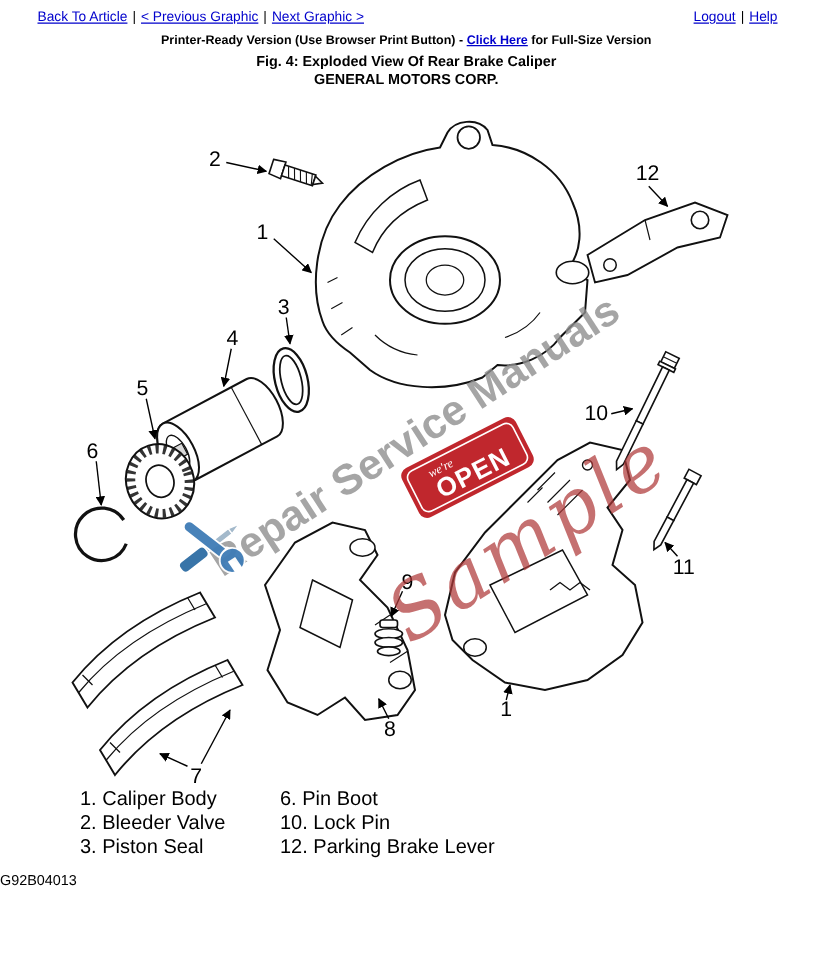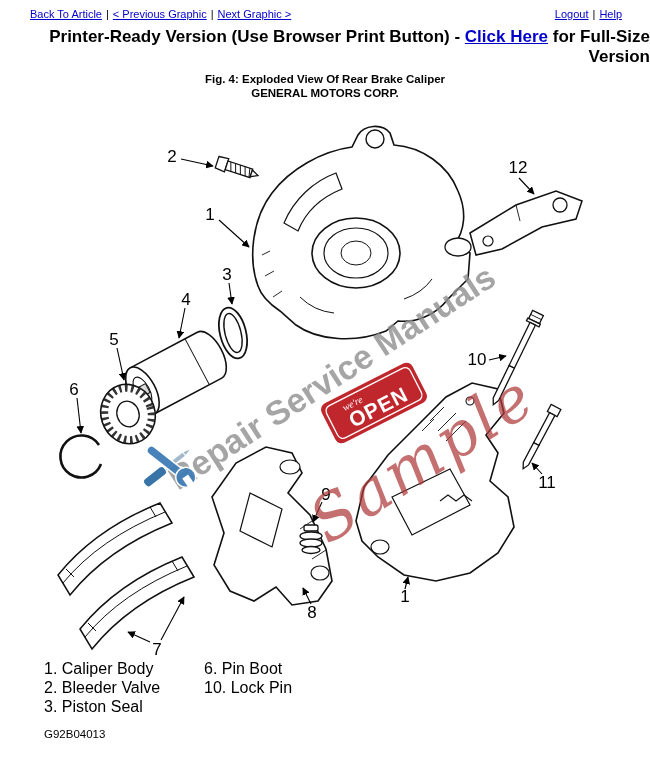--- a/index.html
+++ b/index.html
@@ -8,30 +8,30 @@
     width: 650px; height: 764px; overflow: hidden;
     font-family: "Liberation Sans", sans-serif; color: #000;
   }
   a { color: #0000cc; text-decoration: underline; cursor: pointer; }
   .navbar {
     display: flex; justify-content: space-between;
     padding: 8px 28px 0 30px; font-size: 11px; font-weight: normal;
   }
   .nav-group { white-space: nowrap; }
   .sep { margin: 0 4px; color: #000; }
-  .printer-line { margin-top: 7px; text-align: right; font-size: 17px; font-weight: bold; }
+  .printer-line { margin-top: 7px; text-align: center; font-size: 10px; font-weight: bold; }
   .fig-title { margin-top: 6px; text-align: center; font-size: 11.5px; font-weight: bold; }
   .company { margin-top: 2px; text-align: center; font-size: 11.5px; font-weight: bold; }
   .diagram { position: relative; height: 556px; margin-top: 2px; }
   .diagram svg { position: absolute; left: 0; top: 0; }
   .legend { display: flex; padding-left: 44px; font-size: 16px; margin-top: 2px; }
   .legend-col { line-height: 19px; }
-  .legend-col.col1 { width: 160px; }
+  .legend-col.col1 { width: 160px; margin-left: 20px; }
   .legend-col.col2 { width: 188px; }
-  .figure-code { padding-left: 44px; font-size: 11.5px; margin-top: 12px; }
+  .figure-code { font-size: 11.5px; margin-top: 12px; }
 </style>
 </head>
 <body>
 
 <div class="navbar">
   <div class="nav-group">
     <a>Back To Article</a><span class="sep">|</span><a>&lt; Previous Graphic</a><span class="sep">|</span><a>Next Graphic &gt;</a>
   </div>
   <div class="nav-group">
     <a>Logout</a><span class="sep">|</span><a>Help</a>
@@ -219,16 +219,17 @@
 
 <div class="legend">
   <div class="legend-col col1">
     <div>1. Caliper Body</div>
     <div>2. Bleeder Valve</div>
     <div>3. Piston Seal</div>
   </div>
   <div class="legend-col col3">
     <div>6. Pin Boot</div>
     <div>10. Lock Pin</div>
+    <div>12. Parking Brake Lever</div>
   </div>
 </div>
 
 <div class="figure-code">G92B04013</div>
 
 </body></html>

